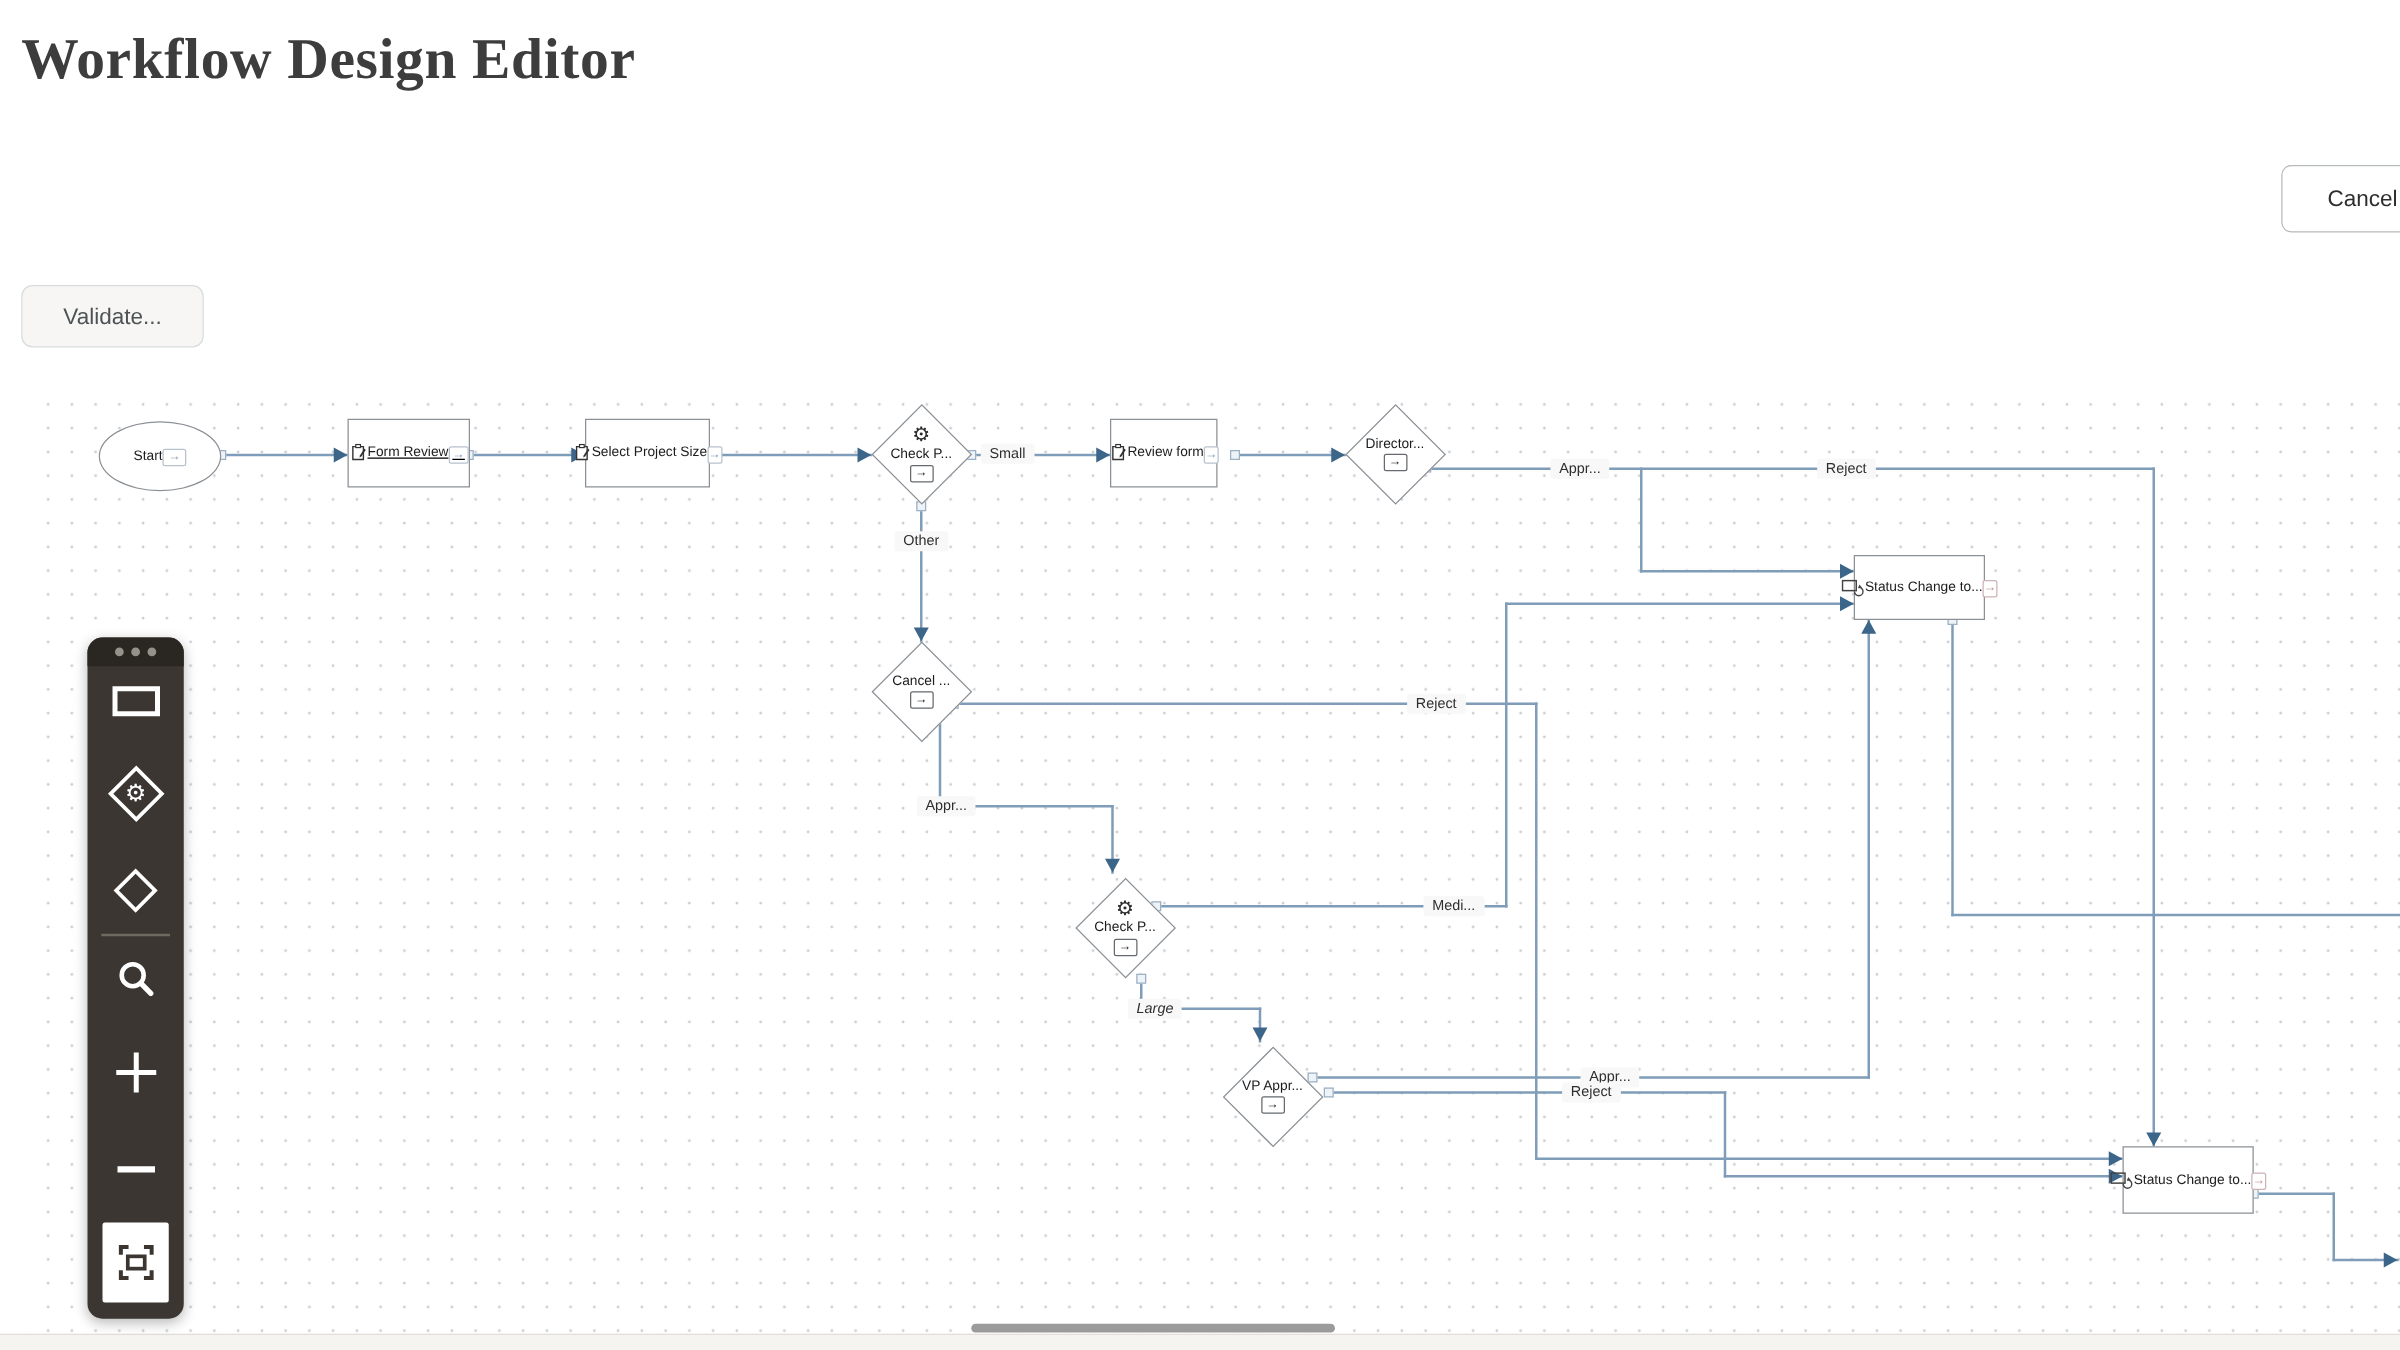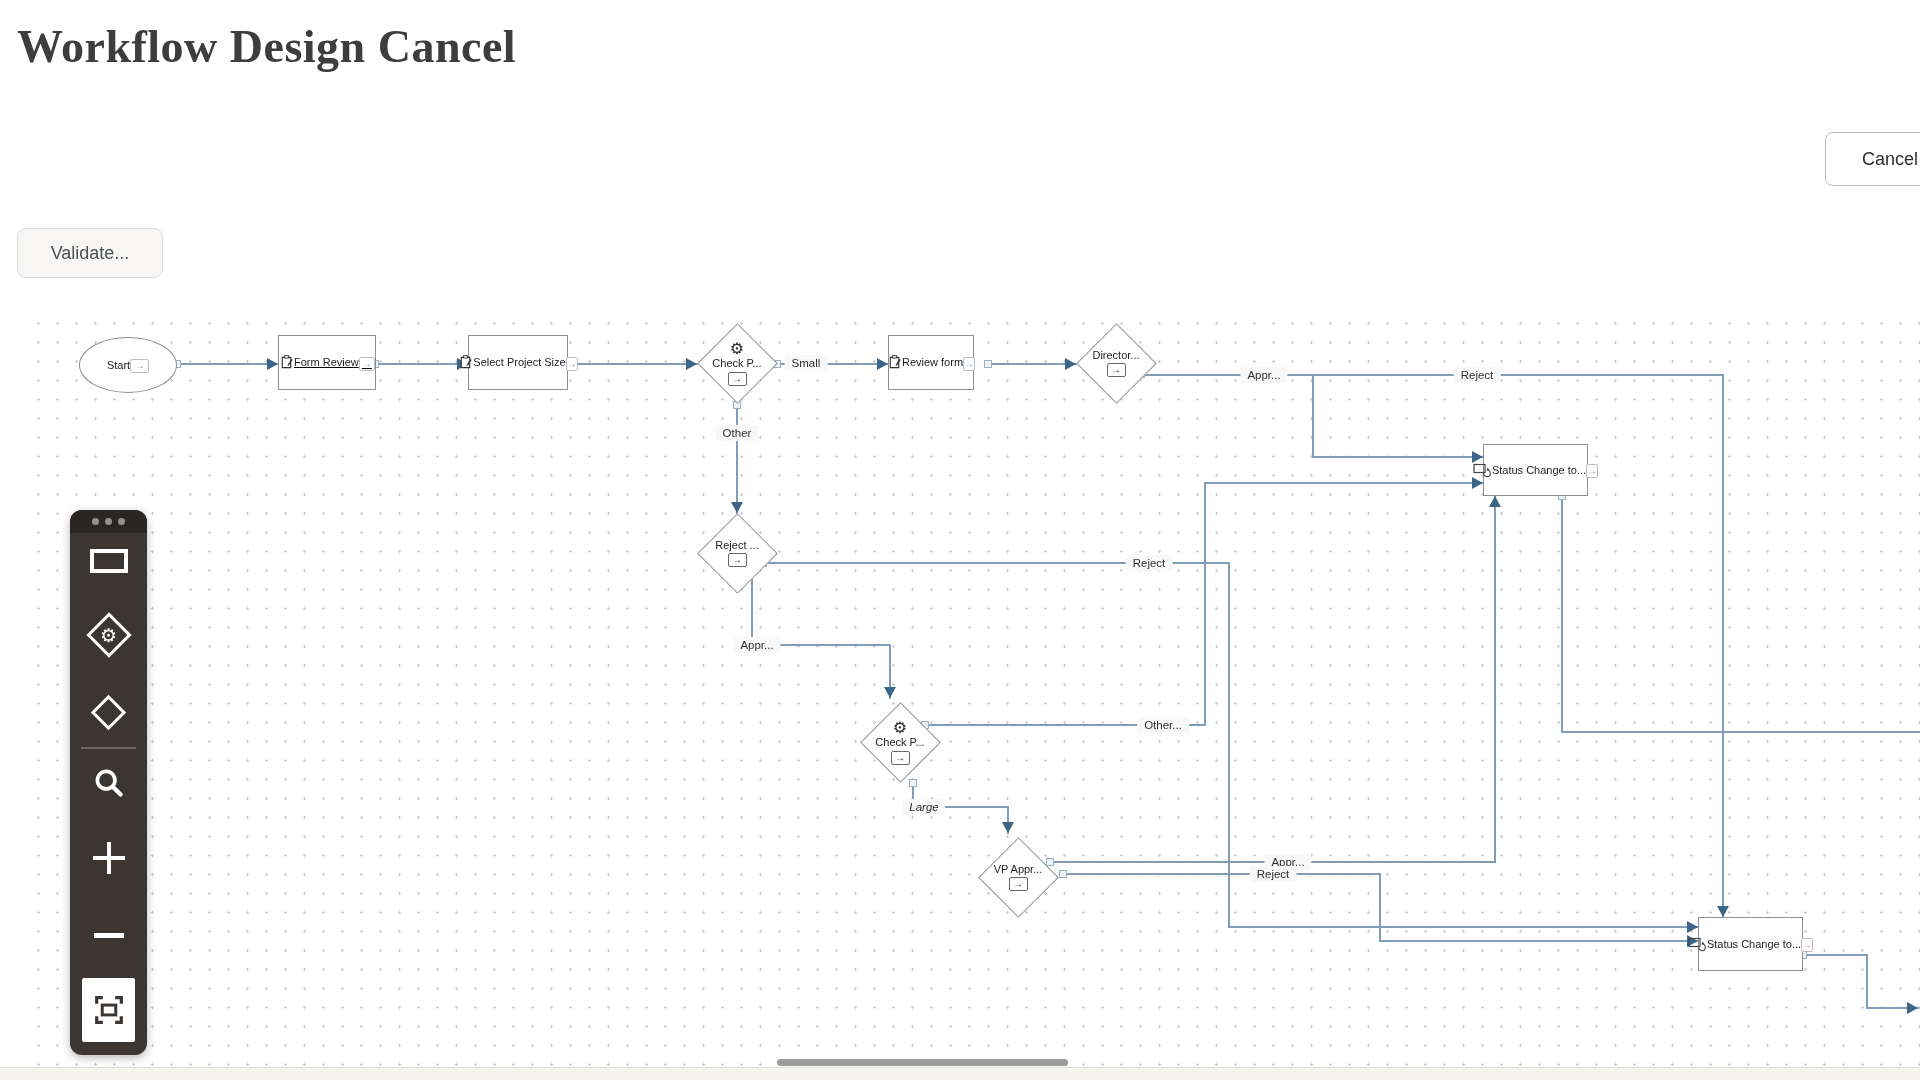--- a/index.html
+++ b/index.html
@@ -77,21 +77,21 @@
   .icon-plus-v { position:absolute; width:4px; height:32px; background:#fff; }
   .icon-plus-h { position:absolute; width:32px; height:4px; background:#fff; }
   .icon-minus { width:30px; height:5px; background:#fff; }
   .fit-btn { position:absolute; left:12px; top:468px; width:53px; height:64px;
              background:#fff; border:none; border-radius:2px; display:flex;
              align-items:center; justify-content:center; }
 </style>
 </head>
 <body>
 
-<h1 class="page-title">Workflow Design Cancel</h1>
+<h1 class="page-title">Workflow Design Editor</h1>
 
 <button class="btn-cancel">Cancel</button>
 <button class="btn-validate">Validate...</button>
 
 <div class="canvas">
     <div class="seg" style="left: 155px; top: 57px; width: 103px; height: 2px;"></div>
     <div class="arrow arrow-right" style="left: 246px; top: 52px;"></div>
     <div class="seg" style="left: 353px; top: 57px; width: 95px; height: 2px;"></div>
     <div class="arrow arrow-right" style="left: 436px; top: 52px;"></div>
     <div class="seg" style="left: 546px; top: 57px; width: 131px; height: 2px;"></div>
@@ -151,21 +151,21 @@
     <div class="port" style="left: 1025px; top: 552px;"></div>
     <div class="port" style="left: 1038px; top: 564px;"></div>
     <div class="port" style="left: 1537px; top: 186px;"></div>
     <div class="port" style="left: 1778px; top: 645px;"></div>
     <div class="edge-label" style="left: 785px; top: 57px;">Small</div>
     <div class="edge-label" style="left: 716px; top: 127px;">Other</div>
     <div class="edge-label" style="left: 1243px; top: 69px;">Appr...</div>
     <div class="edge-label" style="left: 1456px; top: 69px;">Reject</div>
     <div class="edge-label" style="left: 1128px; top: 257px;">Reject</div>
     <div class="edge-label" style="left: 736px; top: 339px;">Appr...</div>
-    <div class="edge-label" style="left: 1142px; top: 419px;">Other...</div>
+    <div class="edge-label" style="left: 1142px; top: 419px;">Medi...</div>
     <div class="edge-label" style="left: 903px; top: 501px; font-style: italic;">Large</div>
     <div class="edge-label" style="left: 1267px; top: 556px;">Appr...</div>
     <div class="edge-label" style="left: 1252px; top: 568px;">Reject</div>
     <div class="node start" style="left: 58px; top: 31px; width: 98px; height: 56px;">
       <div class="n-label">Start</div>
       <div class="chip chip-task">→</div>
     </div>
     <div class="node task" style="left: 257px; top: 29px; width: 98px; height: 55px; text-decoration: underline;">
       <div class="n-icon">
         <svg width="15" height="16" viewBox="0 0 16 16">
@@ -223,21 +223,21 @@
           <path d="M10.6 10.2 a3.4 3.4 0 1 0 3.4-3.4" fill="none" stroke="#444" stroke-width="1.1"></path>
           <path d="M14.6 4.6 l2 2.6 -3.2.4 z" fill="#444"></path>
         </svg>
       </div>
       <div class="n-label">Status Change to...</div>
       <div class="chip chip-status">→</div>
     </div>
     <div class="node gateway" style="left: 676px; top: 207px; width: 80px; height: 80px;">
       <div class="diamond-shape"></div>
       <div class="g-inner">
-        <div class="n-label">Reject ...</div>
+        <div class="n-label">Cancel ...</div>
         <div class="chip chip-gate">→</div>
       </div>
     </div>
     <div class="node gateway" style="left: 839px; top: 396px; width: 80px; height: 80px;">
       <div class="diamond-shape"></div>
       <div class="g-inner">
         <div class="n-icon">
           <span class="gear-glyph">⚙</span>
         </div>
         <div class="n-label">Check P...</div>

